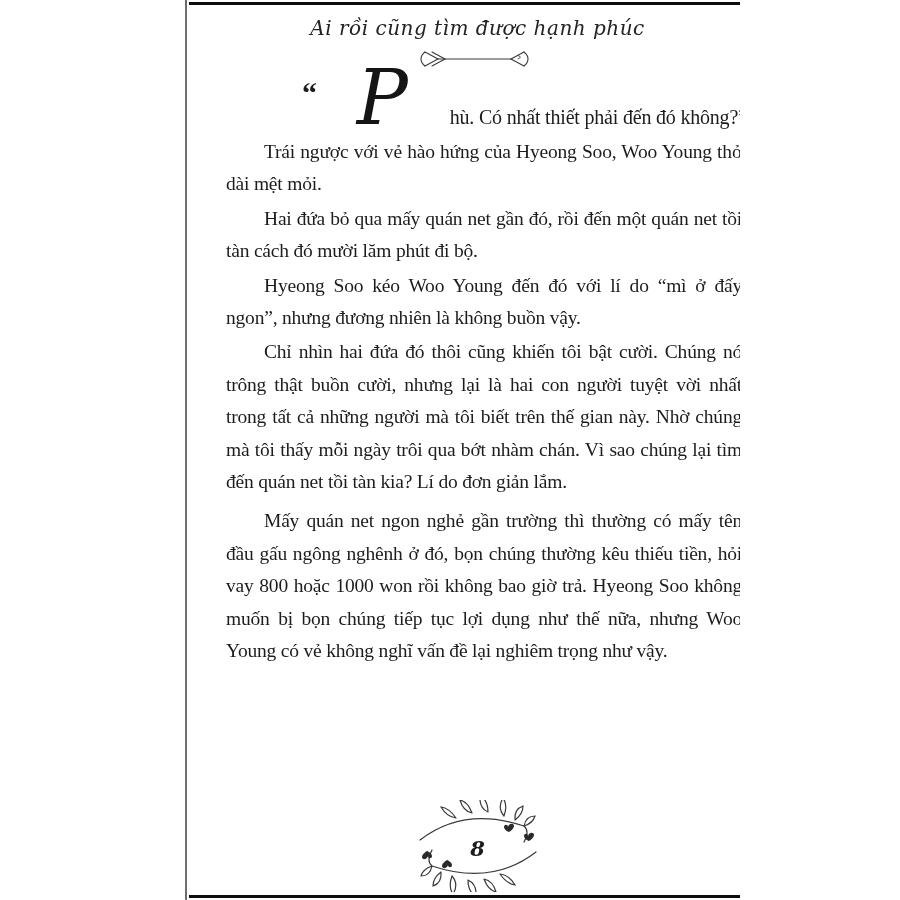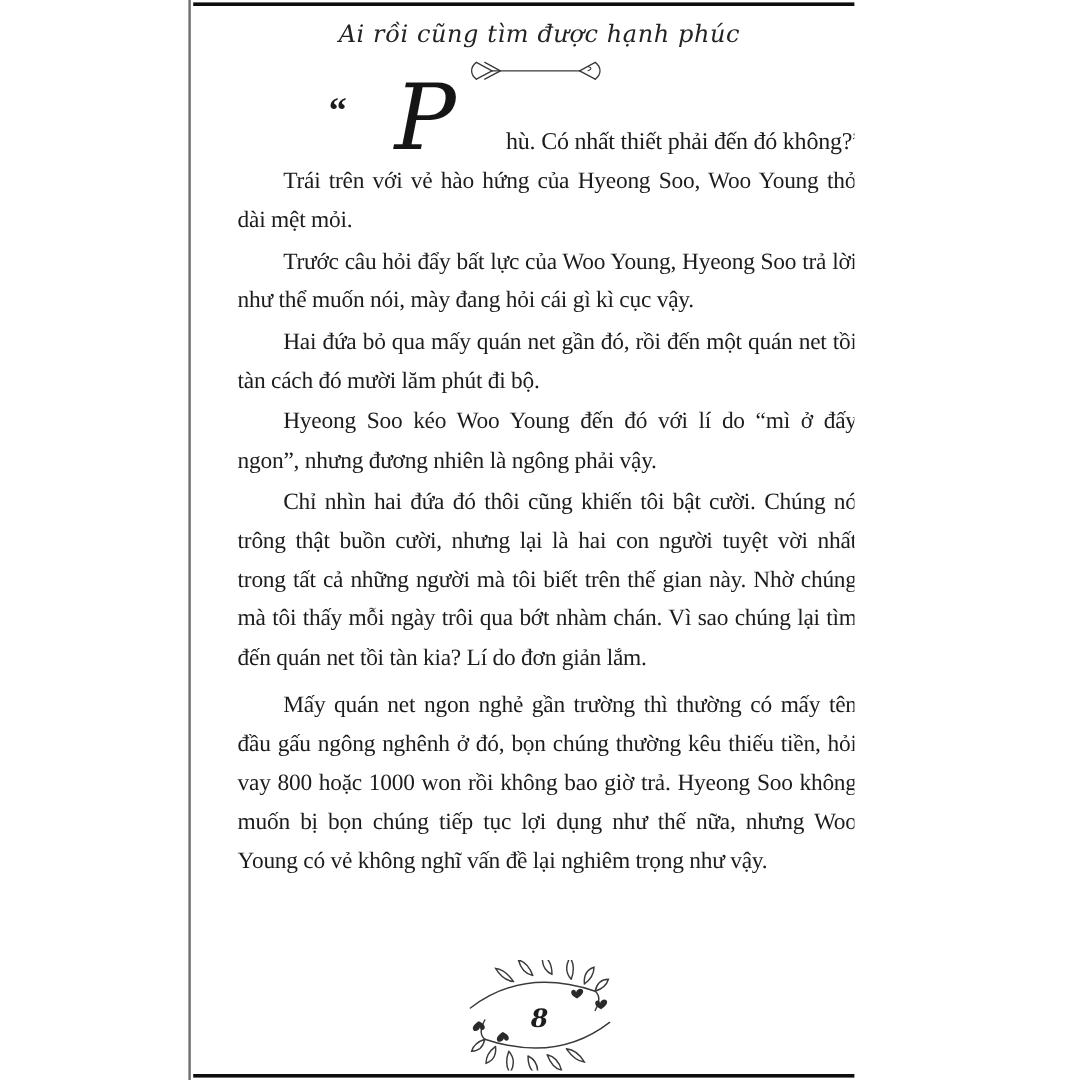--- a/index.html
+++ b/index.html
@@ -7,20 +7,21 @@
     padding: 0;
     background: #ffffff;
     font-family: "Liberation Serif", serif;
   }
   .canvas {
     position: relative;
     width: 712px;
     height: 900px;
     background: #ffffff;
     overflow: hidden;
+    margin-left: 28px;
   }
   .page {
     position: absolute;
     left: 157px;
     top: 0;
     width: 585px;
     height: 900px;
     box-sizing: border-box;
     background: #ffffff;
     border-left: 2px solid #6e6e6e;
@@ -150,24 +151,23 @@
         <path d="M100,7.5 q5,1.5 0,3.5" stroke-width="0.9"></path>
       </g>
     </svg>
 
     <div class="body-text">
       <p class="dropcap-line">
         <span class="open-quote">“</span>
         <span class="dropcap">P</span>
         <span class="dropcap-rest">hù. Có nhất thiết phải đến đó không?”</span>
       </p>
-      <p>Trái trên với vẻ hào hứng của Hyeong Soo, Woo Young thở dài mệt mỏi.</p>
-      <p>Trước câu hỏi đẩy bất lực của Woo Young, Hyeong Soo trả lời như thể muốn nói,  mày đang hỏi cái gì kì cục vậy.</p>
+      <p>Trái ngược với vẻ hào hứng của Hyeong Soo, Woo Young thở dài mệt mỏi.</p>
       <p>Hai đứa bỏ qua mấy quán net gần đó, rồi đến một quán net tồi tàn cách đó mười lăm phút đi bộ.</p>
-      <p>Hyeong Soo kéo Woo Young đến đó với lí do “mì ở đấy ngon”, nhưng đương nhiên là ngông phải vậy.</p>
+      <p>Hyeong Soo kéo Woo Young đến đó với lí do “mì ở đấy ngon”, nhưng đương nhiên là không buồn vậy.</p>
       <p>Chỉ nhìn hai đứa đó thôi cũng khiến tôi bật cười. Chúng nó trông thật buồn cười, nhưng lại là hai con người tuyệt vời nhất trong tất cả những người mà tôi biết trên thế gian này. Nhờ chúng mà tôi thấy mỗi ngày trôi qua bớt nhàm chán. Vì sao chúng lại tìm đến quán net tồi tàn kia? Lí do đơn giản lắm.</p>
       <p class="para-last">Mấy quán net ngon nghẻ gần trường thì thường có mấy tên đầu gấu ngông nghênh ở đó, bọn chúng thường kêu thiếu tiền, hỏi vay 800 hoặc 1000 won rồi không bao giờ trả. Hyeong Soo không muốn bị bọn chúng tiếp tục lợi dụng như thế nữa, nhưng Woo Young có vẻ không nghĩ vấn đề lại nghiêm trọng như vậy.</p>
     </div>
 
     <svg class="footer-ornament" viewBox="0 0 132 92" xmlns="http://www.w3.org/2000/svg">
       <defs>
         <g id="branch" stroke="#3a3a3a" stroke-width="1.2" fill="none" stroke-linecap="round">
           <path d="M8,40 Q52,6 112,26 Q118,31 112,42"></path>
           <path d="M44,18 q-7,-10 -15,-11 q6,10 15,11"></path>
           <path d="M60,13 q-4,-11 -12,-13 q3,11 12,13"></path>

